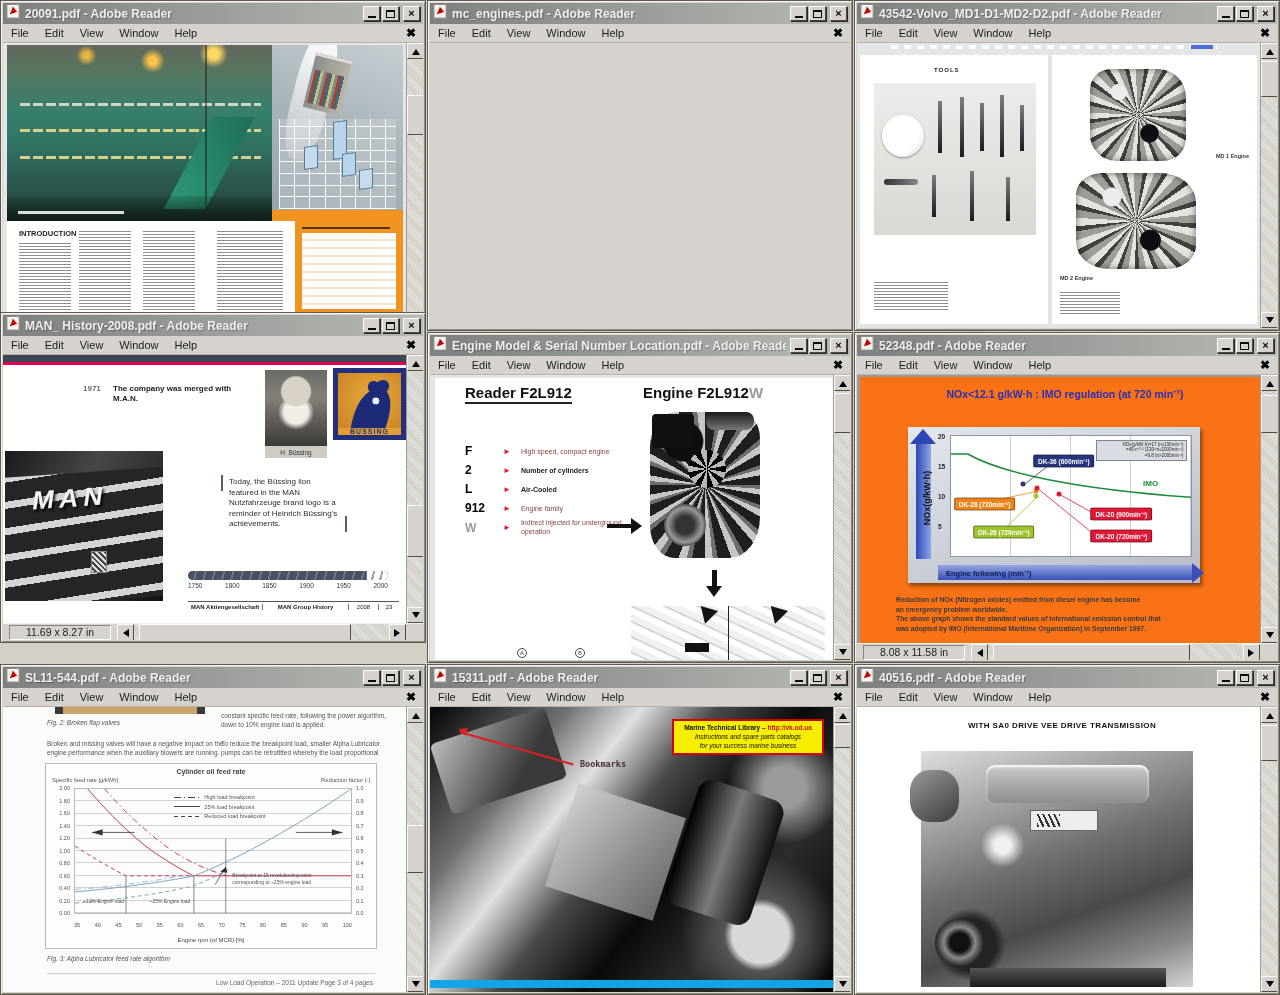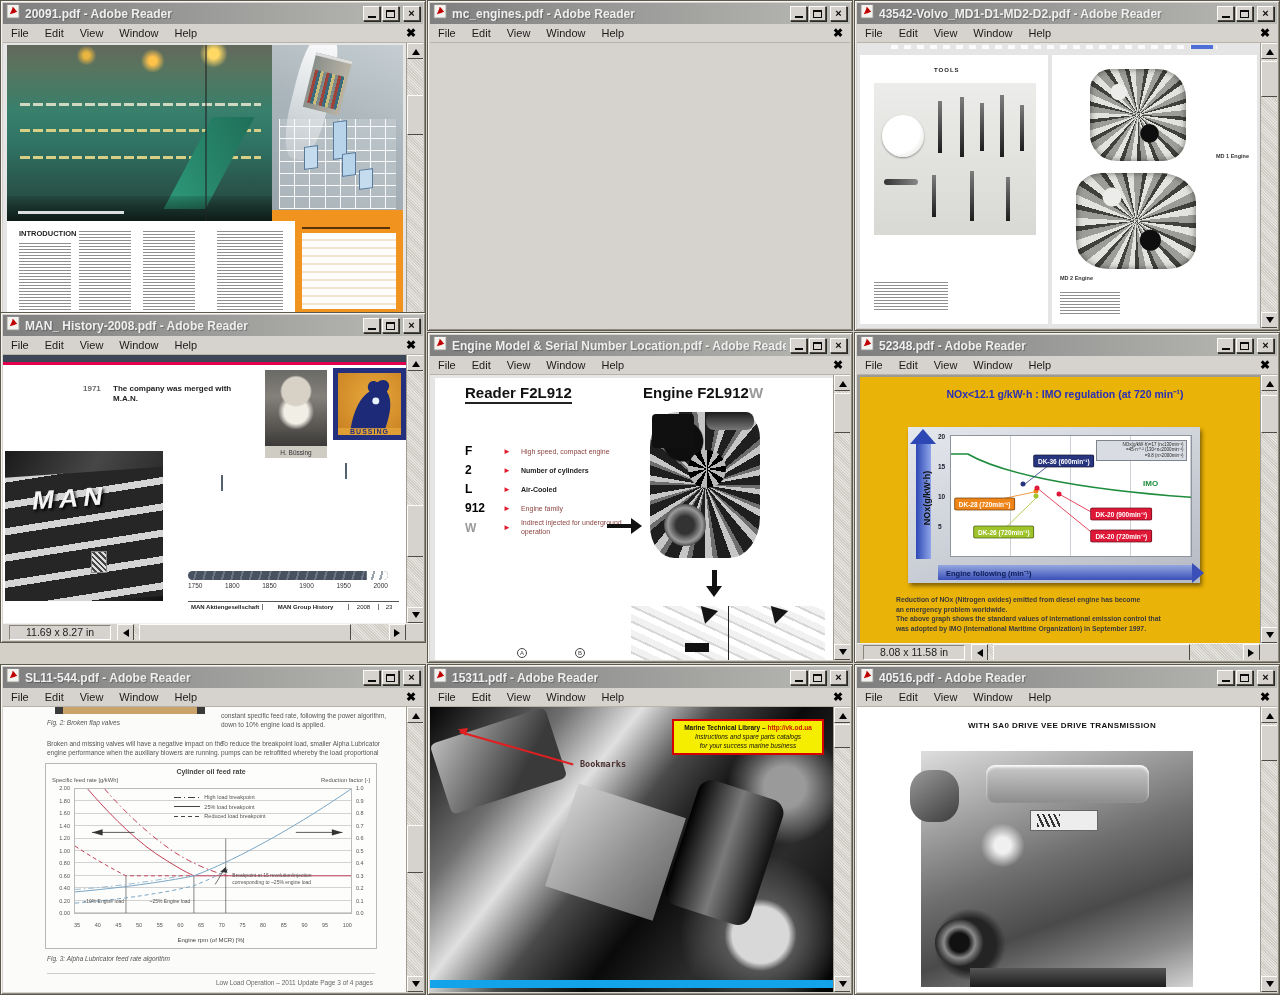--- a/index.html
+++ b/index.html
@@ -311,20 +311,21 @@
       <div class="abs" style="left:0;right:0;bottom:0;font-size:7px;font-weight:bold;color:#24307e;text-align:center;letter-spacing:1px;background:rgba(232,169,60,.7)">BÜSSING</div>
     </div>
     <div class="abs" style="left:2px;top:96px;width:158px;height:150px;overflow:hidden;background:linear-gradient(120deg,#1a1a1a,#474747 40%,#121212)">
       <div class="abs" style="left:-12%;top:14%;width:130%;height:86%;background:repeating-linear-gradient(175deg,#d4d4d4 0 7px,#262626 7px 26px);transform:rotate(-4deg)"></div>
       <div class="abs" style="left:28px;top:32px;font-size:26px;font-weight:bold;color:#f4f4f4;transform:skewX(-12deg) rotate(-4deg);letter-spacing:5px;text-shadow:2px 2px 3px #000">MAN</div>
       <div class="abs" style="left:86px;top:100px;width:16px;height:22px;background:repeating-linear-gradient(45deg,#ddd 0 2px,#444 2px 4px);border:1px solid #888"></div>
     </div>
     <div class="abs" style="left:218px;top:120px;width:126px;font-size:8px;line-height:1.32;color:#2d2d2d;padding:2px 8px">
       <div class="abs" style="left:0;top:0;width:2px;height:16px;background:#55606e"></div>
       <div class="abs" style="right:0;bottom:0;width:2px;height:16px;background:#55606e"></div>
+      <span>Today, the Büssing lion featured in the MAN Nutzfahrzeuge brand logo is a reminder of Heinrich Büssing's achievements.</span>
     </div>
     <div class="abs" style="left:185px;top:216px;width:200px">
       <div class="abs" style="left:0;right:0;top:0;height:9px;border-radius:5px;overflow:hidden;background:repeating-linear-gradient(105deg,#475160 0 7px,#6b7583 7px 9px)">
         <div class="abs" style="right:0;top:0;width:22px;height:9px;background:repeating-linear-gradient(105deg,#fff 0 6px,#9aa3ad 6px 8px);border-left:1px solid #6b7583"></div>
       </div>
       <div style="display:flex;justify-content:space-between;font-size:6.5px;color:#333;margin-top:11px">
           <span>1750</span>
           <span>1800</span>
           <span>1850</span>
           <span>1900</span>
@@ -476,21 +477,21 @@
     <span style="display:flex">
         <span class="mitem">File</span>
         <span class="mitem">Edit</span>
         <span class="mitem">View</span>
         <span class="mitem">Window</span>
         <span class="mitem">Help</span>
       </span>
     <span class="docx">✖</span>
   </div>
   <div class="content" style="background:#9a9a96">
-    <div class="abs" style="left:3px;top:2px;right:17px;bottom:17px;background:#eab308">
+    <div class="abs" style="left:3px;top:2px;right:17px;bottom:17px;background:#f97316">
       <div class="abs" style="left:30px;right:20px;top:10px;text-align:center;font-size:10.5px;font-weight:bold;color:#2a2fb8">NOx&lt;12.1 g/kW·h : IMO regulation (at 720 min⁻¹)</div>
       <div class="abs" style="left:48px;top:50px;width:292px;height:156px;background:linear-gradient(160deg,#e4e7ec,#b5bac4);box-shadow:2px 3px 4px rgba(0,0,0,.45)">
         <div class="abs" style="left:8px;top:16px;width:15px;bottom:24px;background:linear-gradient(90deg,#2d47b5,#8fa6e8)"></div>
         <div class="abs" style="left:2px;top:2px;width:0;height:0;border:13px solid transparent;border-top:0;border-bottom:15px solid #2d47b5"></div>
         <div class="abs" style="left:-41px;top:66px;width:120px;transform:rotate(-90deg);font-size:9px;font-weight:bold;color:#111;text-align:center">NOx(g/kW·h)</div>
         <div class="abs" style="left:42px;top:8px;right:8px;bottom:26px;background:#fff;border:1px solid #8f959e;background-image:
           repeating-linear-gradient(90deg,transparent 0 24.6%,#ccd1d8 24.6% 25%),
           repeating-linear-gradient(0deg,transparent 0 24.6%,#ccd1d8 24.6% 25%)">
           <svg width="100%" height="100%" viewBox="0 0 100 100" preserveAspectRatio="none" style="position:absolute;left:0;top:0">
             <path d="M0 15 H7 C 20 30, 50 44, 100 51" stroke="#1e8c3c" stroke-width="1.6" fill="none" vector-effect="non-scaling-stroke"></path>

